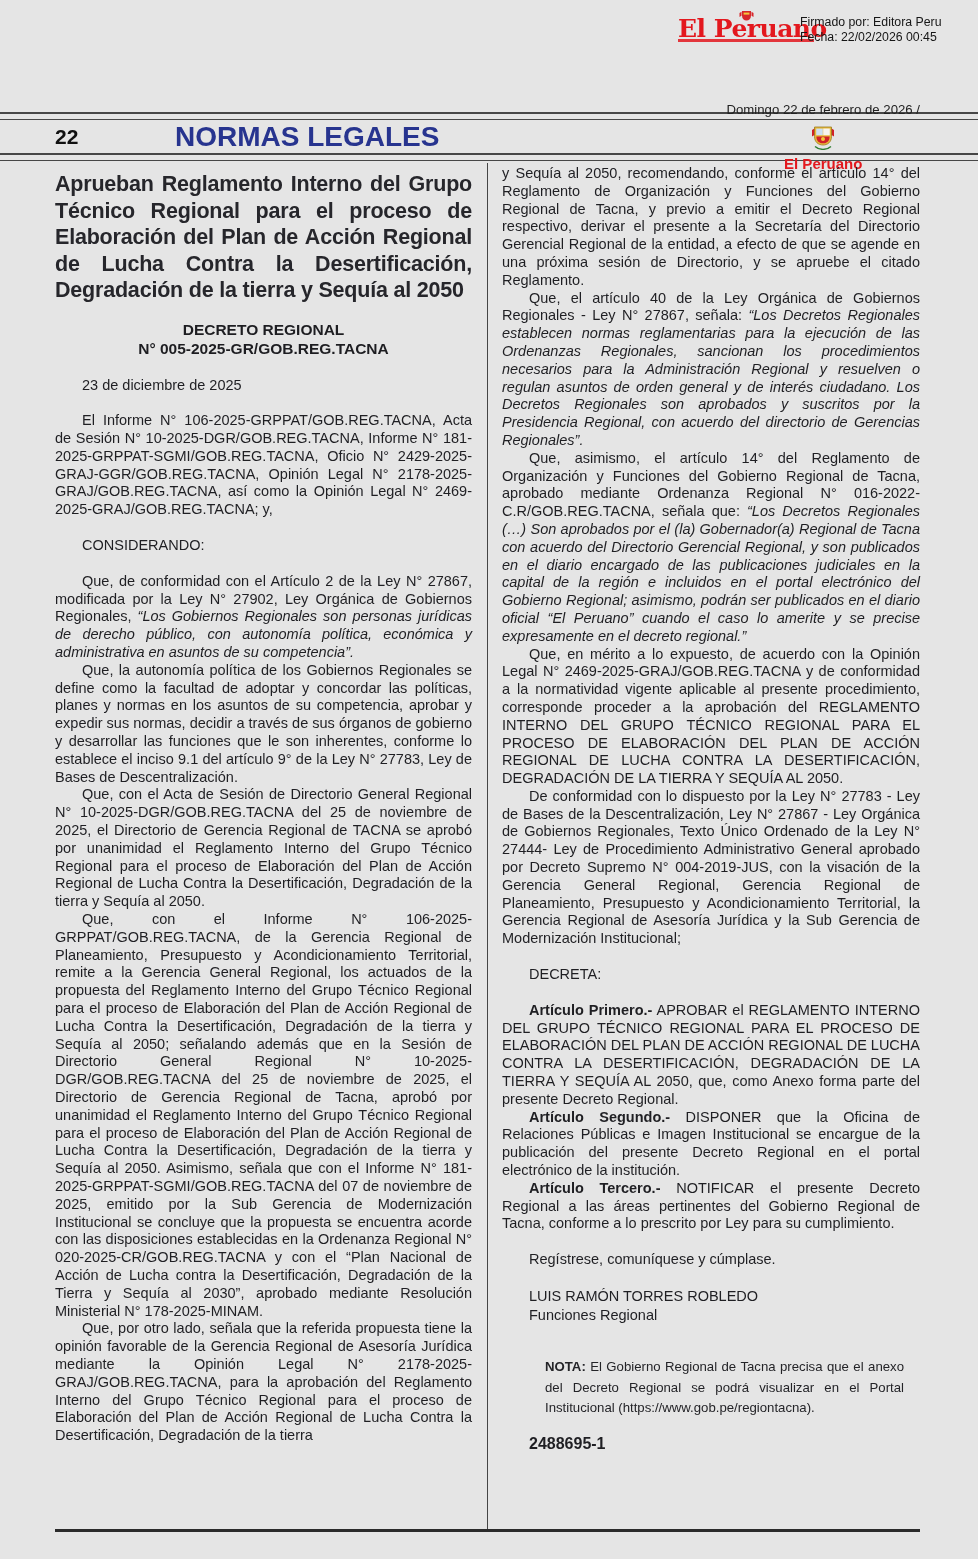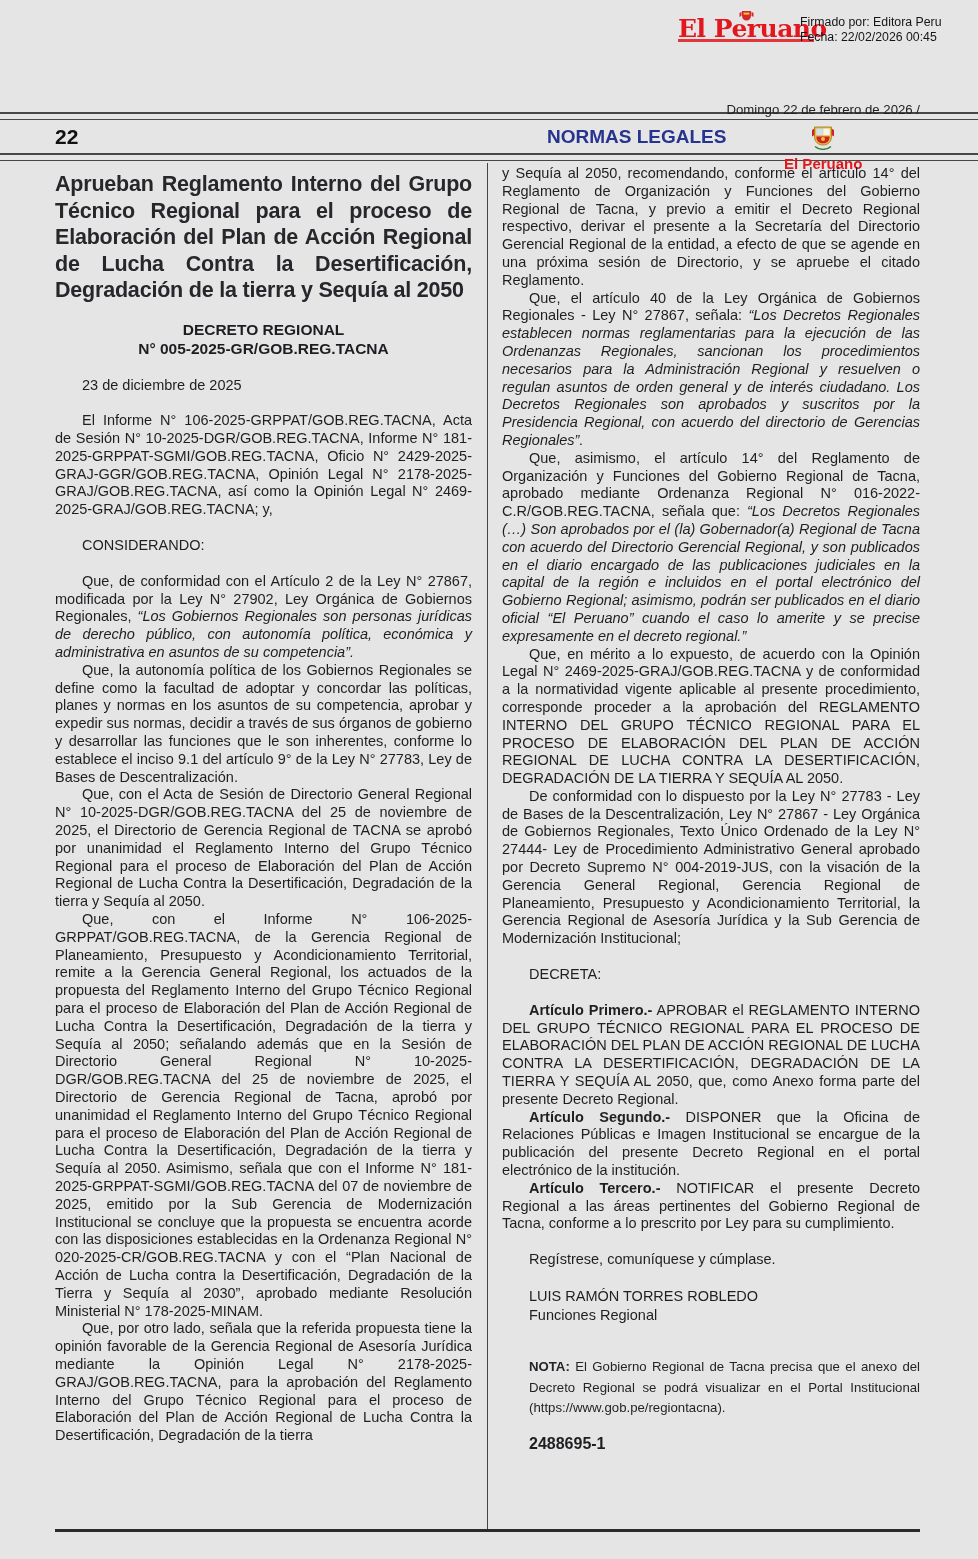--- a/index.html
+++ b/index.html
@@ -28,21 +28,21 @@
   .logo-underline{height:3px;background:var(--brand_red,#e3181e);margin-top:1px;opacity:.85;}
   .sig-block{position:absolute;left:800px;top:15px;font-size:12.3px;line-height:15px;color:#161616;white-space:nowrap;}
   
   .dbl-rule{height:5px;border-top:2px solid #474747;border-bottom:1px solid #474747;margin:0 0;}
   .header-band{
     height:33px;
     display:flex;align-items:center;
     padding:0 58px 0 55px;
   }
   .hb-left{width:120px;font-weight:700;font-size:21px;color:#111;}
-  .hb-center{flex:1;text-align:right;font-weight:700;font-size:19px;letter-spacing:0px;color:var(--section_blue,#27348f);}
+  .hb-center{flex:1;text-align:left;font-weight:700;font-size:28px;letter-spacing:0px;color:var(--section_blue,#27348f);}
   .hb-right{display:flex;align-items:center;gap:5px;white-space:nowrap;flex-direction:column;}
   .hb-date{font-size:13.2px;color:#222;}
   .hb-brand{font-weight:700;font-size:15px;color:var(--brand_red,#e3181e);}
   
   .columns{
     position:relative;
     display:flex;
     padding:4px 58px 0 55px;
     min-height:1368px;
     box-sizing:border-box;
@@ -61,21 +61,21 @@
     text-align:justify;
     margin:6px 0 12px;
   }
   .blk-heading{font-weight:700;text-align:center;font-size:15.5px;line-height:19.5px;margin:16px 0 12px;color:#1d1d21;}
   .blk-date-line{margin:18px 0;padding-left:27px;}
   .blk-label{margin:18px 0;padding-left:27px;}
   .blk-p{text-align:justify;text-indent:27px;}
   .blk-p.no-indent{text-indent:0;}
   .blk-closing{margin:18px 0;padding-left:27px;}
   .blk-sig{padding-left:27px;line-height:19px;margin:0;}
-  .blk-note{margin:32px 0 0;padding-left:27px;font-size:13.2px;line-height:20.5px;text-align:justify;color:#242428;}
+  .blk-note{margin:32px 16px 0;padding-left:27px;font-size:13.2px;line-height:20.5px;text-align:justify;color:#242428;}
   .blk-adcode{font-weight:700;font-size:16px;margin:16px 0 0;padding-left:27px;}
   .seg-n{font-style:normal;}
   .seg-i{font-style:italic;}
   .seg-b{font-weight:700;}
 </style>
 </head>
 <body>
 
 <div class="page">
 

